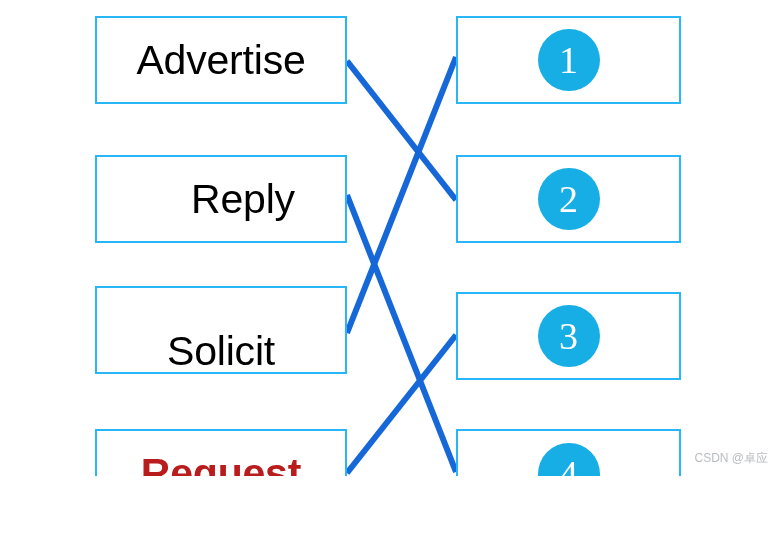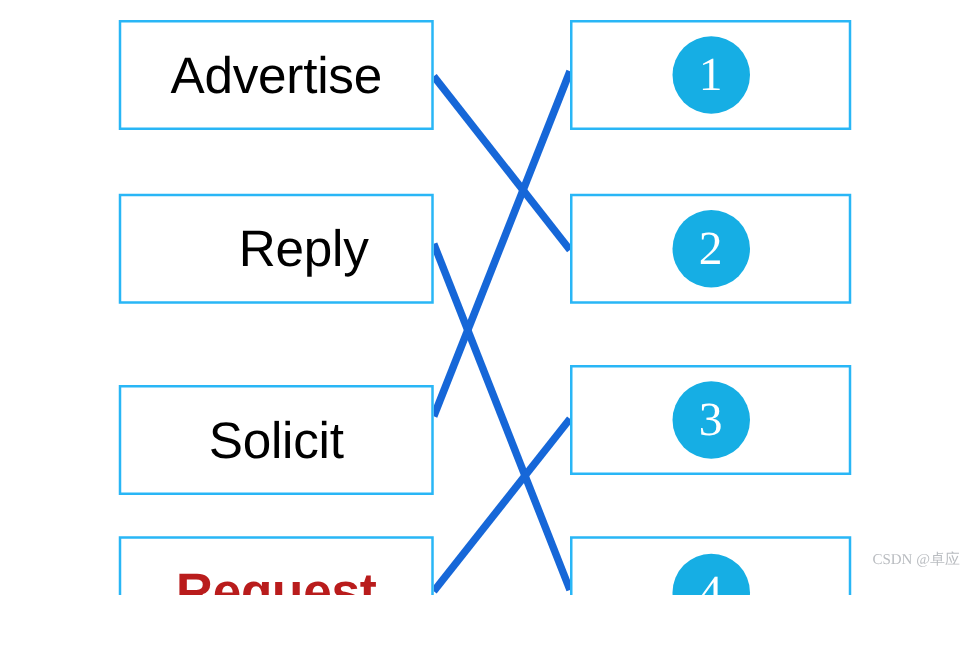--- a/index.html
+++ b/index.html
@@ -70,22 +70,22 @@
     pointer-events: none;
   }
   #links line {
     stroke: #1667D8;
     stroke-width: 6;
     stroke-linecap: butt;
   }
   .watermark {
     position: absolute;
     right: 8px;
-    bottom: 20px;
-    font-family: Liberation Serif, serif;
+    bottom: 9px;
+    font-family: Liberation Sans, sans-serif;
     font-size: 12px;
     color: #b9bcc0;
     white-space: nowrap;
   }
 </style>
 </head>
 <body>
 
 <div id="canvas" style="background: rgb(255, 255, 255);">
 
@@ -95,21 +95,21 @@
     <line x1="347" y1="333" x2="456" y2="57" stroke="#1667D8"></line>
     <line x1="347" y1="473" x2="456" y2="335" stroke="#1667D8"></line>
   </svg>
 
   <div class="term-box" style="left: 95px; top: 16px; width: 252px; height: 88px; border-color: rgb(41, 182, 246);">
     <span class="term-label" style="color: rgb(0, 0, 0);">Advertise</span>
   </div>
   <div class="term-box" style="left: 95px; top: 155px; width: 252px; height: 88px; border-color: rgb(41, 182, 246);">
     <span class="term-label" style="color: rgb(0, 0, 0); margin-left: 44px;">Reply</span>
   </div>
-  <div class="term-box" style="left: 95px; top: 308px; width: 252px; height: 88px; border-color: rgb(41, 182, 246);">
+  <div class="term-box" style="left: 95px; top: 286px; width: 252px; height: 88px; border-color: rgb(41, 182, 246); align-items: flex-end;">
     <span class="term-label" style="color: rgb(0, 0, 0);">Solicit</span>
   </div>
   <div class="term-box" style="left: 95px; top: 429px; width: 252px; height: 89px; border-color: rgb(41, 182, 246);">
     <span class="term-label" style="color: #b91c1c; font-weight: bold;">Request</span>
   </div>
 
   <div class="num-box" style="left: 456px; top: 16px; width: 225px; height: 88px; border-color: rgb(41, 182, 246);">
     <div class="num-circle" style="background: rgb(22, 174, 228);">
       <span class="num-text" style="color: rgb(255, 255, 255);">1</span>
     </div>

